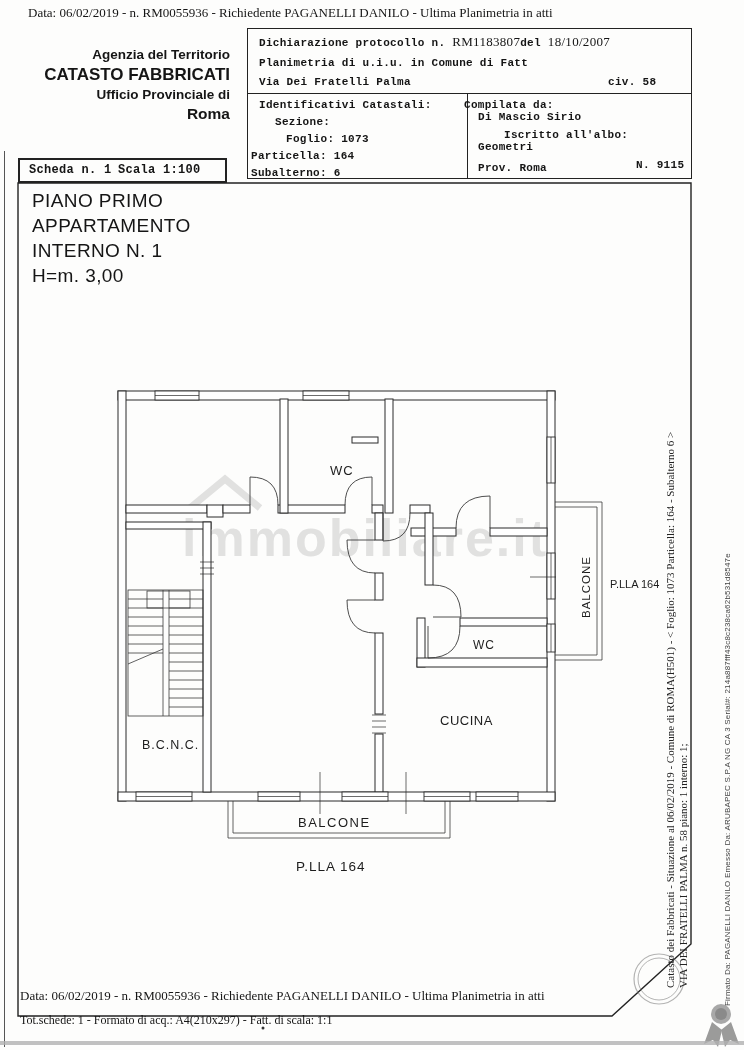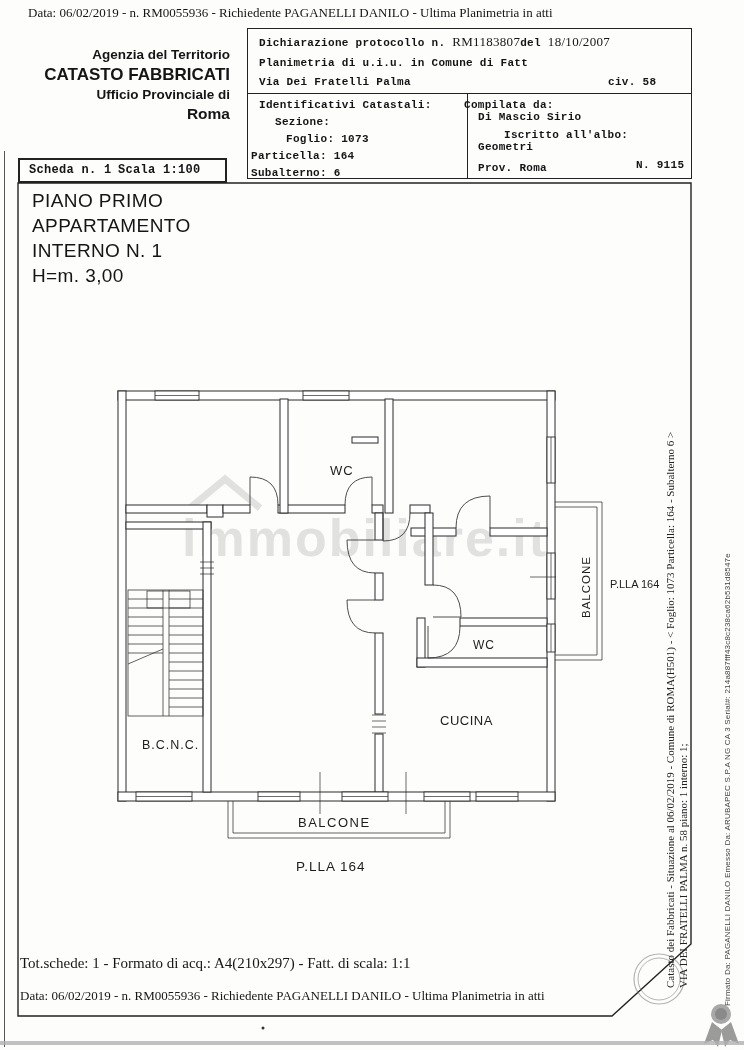--- a/index.html
+++ b/index.html
@@ -20,21 +20,21 @@
   .right-box .abs{position:absolute;}
   .rb-hdiv{left:-1px;right:-1px;top:64px;border-top:1.5px solid #222;height:0;}
   .rb-vdiv{left:219px;top:64px;height:85px;border-left:1.5px solid #222;width:0;}
   .scheda-box{left:18px;top:158px;width:205px;height:21px;border:2px solid #222;background:#fdfdfc;}
   .apartment{left:32px;top:188px;font-size:19px;line-height:25px;letter-spacing:.4px;}
   .vtext{position:absolute;transform:rotate(-90deg);transform-origin:0 0;white-space:nowrap;}
   .vt-cat{left:664px;top:988px;font-family:"Liberation Serif",serif;font-size:11px;color:#222;}
   .vt-via{left:677px;top:988px;font-family:"Liberation Serif",serif;font-size:11px;color:#222;}
   .vt-firm{left:723px;top:1006px;font-size:8px;color:#444;letter-spacing:.2px;}
   .bottom-line1{left:20px;top:988px;font-size:13px;}
-  .bottom-line2{left:20px;top:955px;font-size:15px;}
+  .bottom-line2{left:20px;top:1013px;font-size:12px;}
   .gray-streak{left:0;top:1041px;width:744px;height:4px;background:#b0b0b0;opacity:.8;}
   
   .w{fill:#fff;stroke:#2b2b2b;stroke-width:1;}
   .win{fill:#fff;stroke:#2b2b2b;stroke-width:.9;}
   .wl{stroke:#2b2b2b;stroke-width:.7;}
   .s{stroke:#3a3a3a;stroke-width:.8;fill:none;}
   .d{stroke:#3a3a3a;stroke-width:.9;fill:none;}
   .lbl{font-family:"Liberation Sans",sans-serif;fill:#1d1d1d;}
 </style>
 </head>

